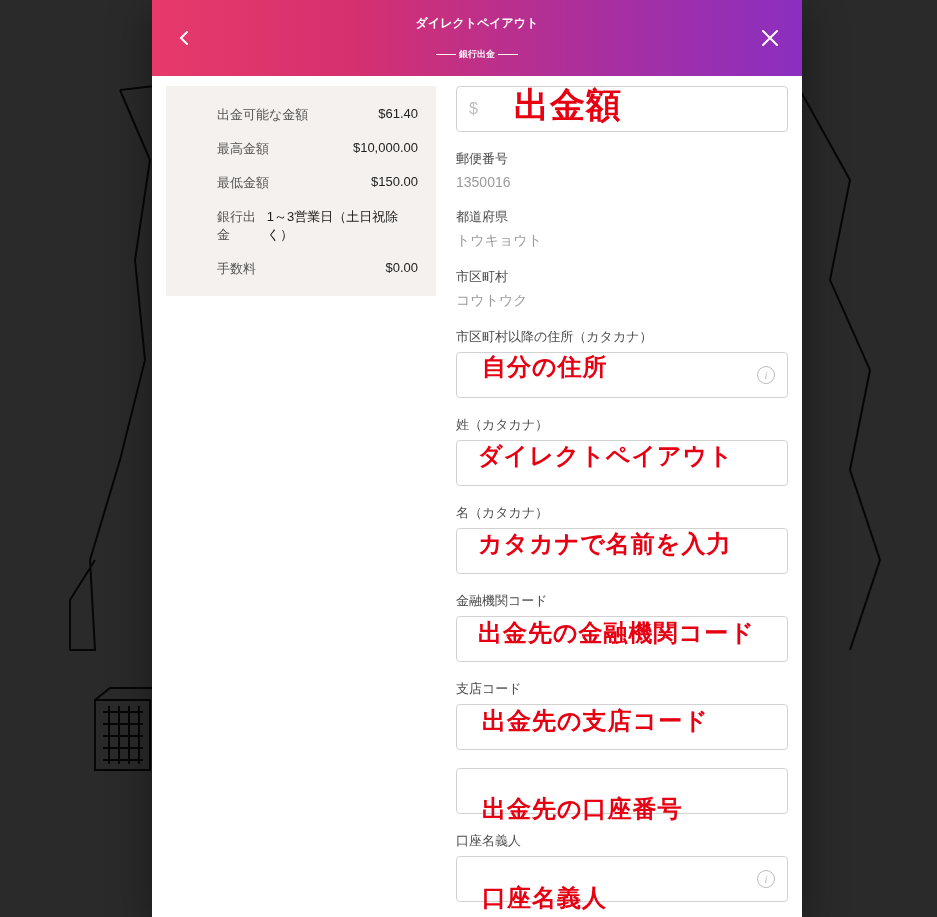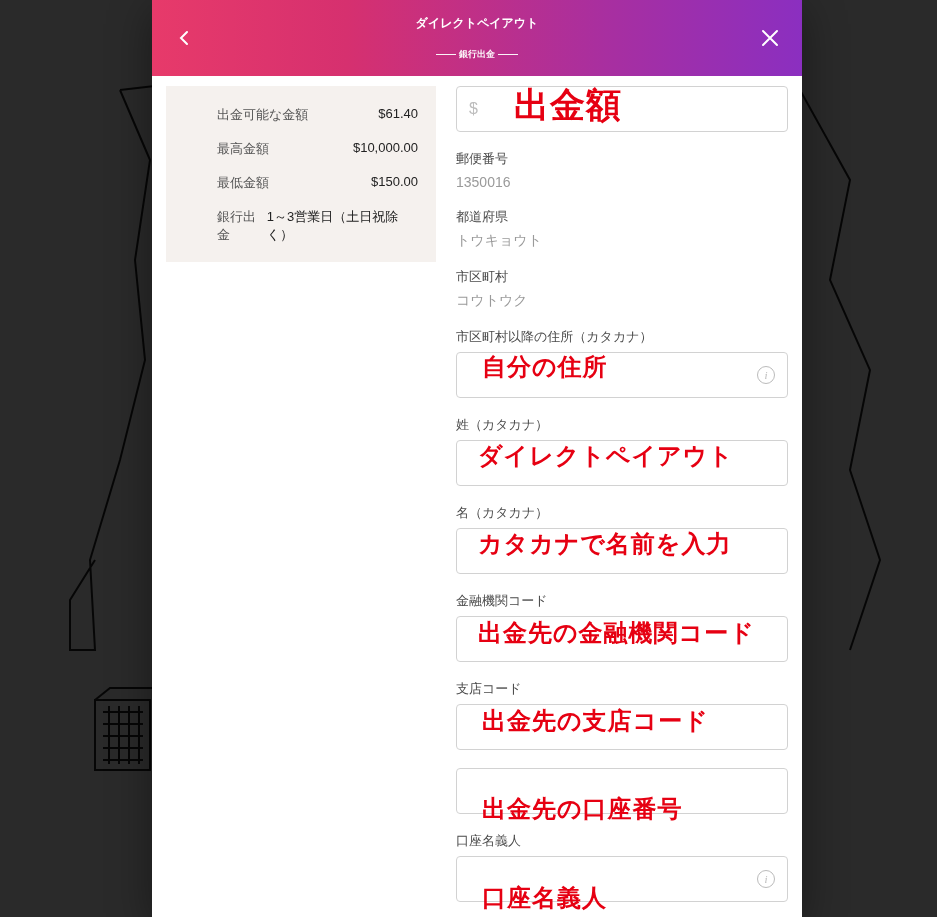--- a/index.html
+++ b/index.html
@@ -174,20 +174,24 @@
         <span class="val">$10,000.00</span>
       </div>
       <div class="receipt-row">
         <span class="lab">最低金額</span>
         <span class="val">$150.00</span>
       </div>
       <div class="receipt-row">
         <span class="lab">銀行出金</span>
         <span class="val">1～3営業日（土日祝除く）</span>
       </div>
+      <div class="receipt-row">
+        <span class="lab">手数料</span>
+        <span class="val">$0.00</span>
+      </div>
     </div>
 
     <div class="form-col">
 
       <div class="field">
         <div class="input-wrap">
           <span class="dollar">$</span>
           <input type="text" style="">
         </div>
       </div>

